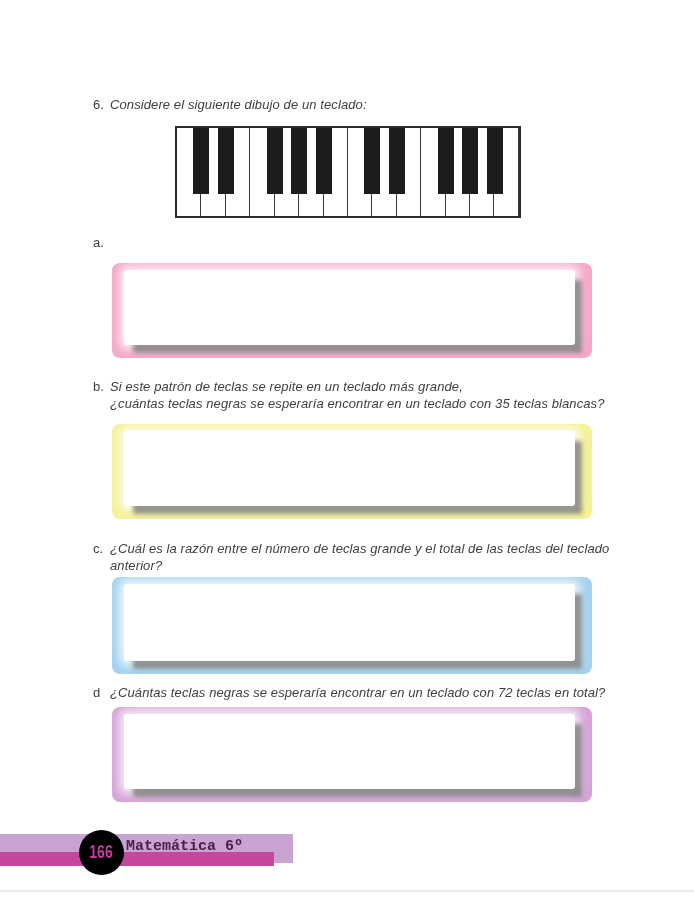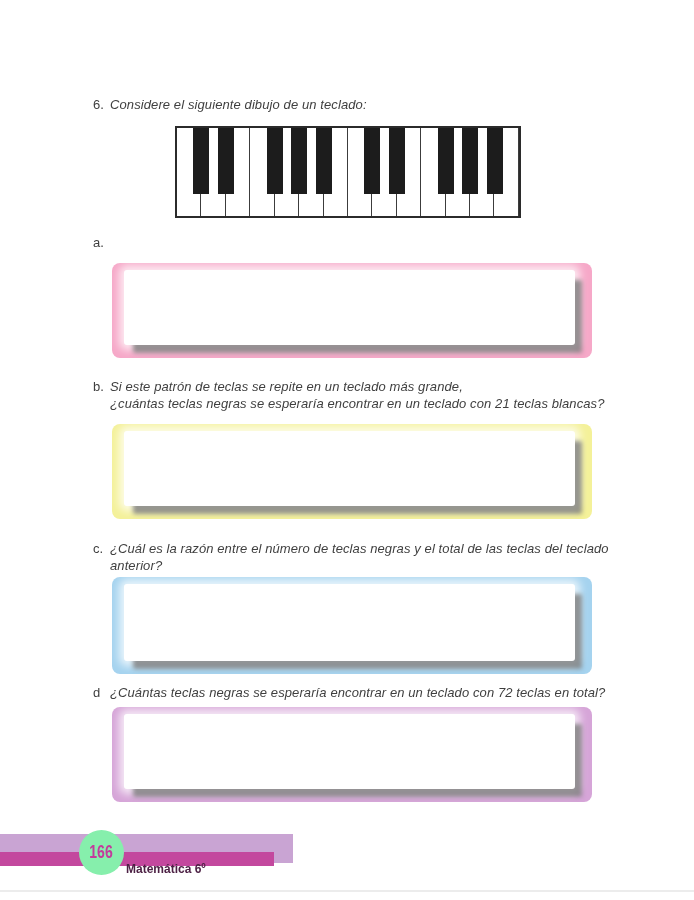--- a/index.html
+++ b/index.html
@@ -55,32 +55,32 @@
     background:#ffffff;border-radius:3px;
     box-shadow: 8px 9px 4px -1px rgba(125,125,125,0.8),
                 0 0 9px 5px rgba(255,255,255,0.75);
   }
 
   
   .footer-light-bar{position:absolute;left:0;top:834px;width:293px;height:29px;}
   .footer-dark-bar{position:absolute;left:0;top:852px;width:274px;height:14px;}
   .page-badge{
     position:absolute;left:79px;top:830px;width:45px;height:45px;
-    background:#86efac;border-radius:50%;z-index:3;
+    background:#000000;border-radius:50%;z-index:3;
     display:flex;align-items:center;justify-content:center;
   }
   .page-badge span{
     font-weight:bold;font-size:18px;
     transform:scaleX(.78);
     letter-spacing:0;
   }
   .footer-subject{
     position:absolute;left:126px;top:838px;z-index:4;
-    font-family:Liberation Sans, sans-serif;
-    font-weight:bold;font-size:12px;margin-top:24px;
+    font-family:Liberation Mono, monospace;
+    font-weight:bold;font-size:15px;
   }
   .page-bottom-line{position:absolute;left:0;top:890px;width:694px;height:2px;background:#ececec;}
 </style>
 </head>
 <body>
 
 <div class="page">
 
   <div class="question q-title">
     <span class="q-marker">6.</span>
@@ -117,29 +117,29 @@
   <div class="question q-a">
     <span class="q-marker">a.</span>
   </div>
   <div class="answer-box box-a" style="background: rgb(246, 168, 200);">
     <div class="answer-inner"></div>
   </div>
 
   <div class="question q-b">
     <span class="q-marker">b.</span>
     <span class="q-text">Si este patrón de teclas se repite en un teclado más grande,
-¿cuántas teclas negras se esperaría encontrar en un teclado con 21 teclas blancas?</span>
+¿cuántas teclas negras se esperaría encontrar en un teclado con 35 teclas blancas?</span>
   </div>
   <div class="answer-box box-b" style="background: rgb(244, 241, 153);">
     <div class="answer-inner"></div>
   </div>
 
   <div class="question q-c">
     <span class="q-marker">c.</span>
-    <span class="q-text">¿Cuál es la razón entre el número de teclas negras y el total de las teclas del teclado
+    <span class="q-text">¿Cuál es la razón entre el número de teclas grande y el total de las teclas del teclado
 anterior?</span>
   </div>
   <div class="answer-box box-c" style="background: rgb(165, 211, 239);">
     <div class="answer-inner"></div>
   </div>
 
   <div class="question q-d">
     <span class="q-marker">d</span>
     <span class="q-text">¿Cuántas teclas negras se esperaría encontrar en un teclado con 72 teclas en total?</span>
   </div>

